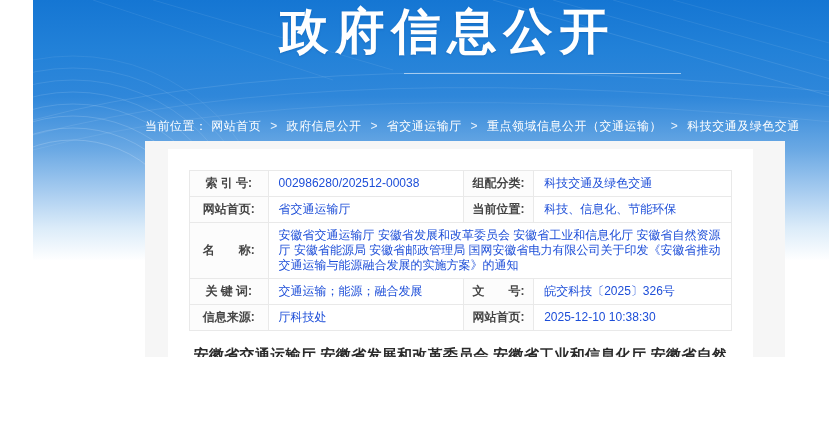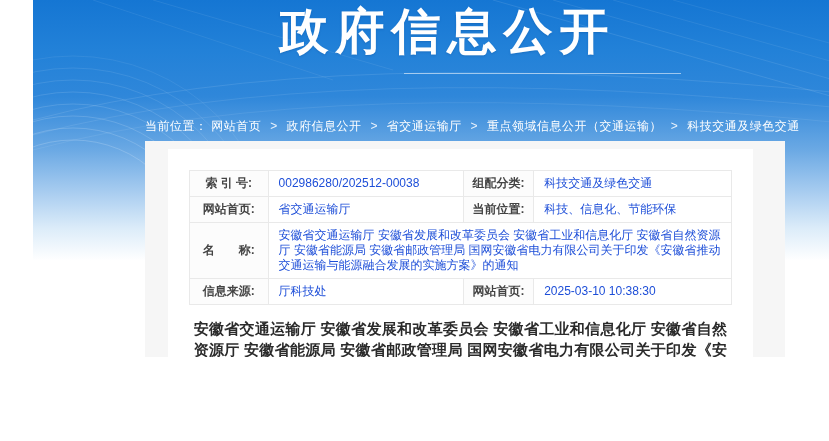--- a/index.html
+++ b/index.html
@@ -125,24 +125,30 @@
             <td class="lbl">网站首页:</td>
             <td>省交通运输厅</td>
             <td class="lbl">当前位置:</td>
             <td>科技、信息化、节能环保</td>
           </tr>
           <tr>
             <td class="lbl">名　　称:</td>
             <td class="name-val" colspan="3">安徽省交通运输厅 安徽省发展和改革委员会 安徽省工业和信息化厅 安徽省自然资源厅 安徽省能源局 安徽省邮政管理局 国网安徽省电力有限公司关于印发《安徽省推动交通运输与能源融合发展的实施方案》的通知</td>
           </tr>
           <tr>
+            <td class="lbl">关 键 词:</td>
+            <td>交通运输；能源；融合发展</td>
+            <td class="lbl">文　　号:</td>
+            <td>皖交科技〔2025〕326号</td>
+          </tr>
+          <tr>
             <td class="lbl">信息来源:</td>
             <td>厅科技处</td>
             <td class="lbl">网站首页:</td>
-            <td>2025-03-10 10:38:30</td>
+            <td>2025-12-10 10:38:30</td>
           </tr>
         </tbody>
       </table>
 
       <div class="article-title">安徽省交通运输厅 安徽省发展和改革委员会 安徽省工业和信息化厅 安徽省自然资源厅 安徽省能源局 安徽省邮政管理局 国网安徽省电力有限公司关于印发《安徽省推动交通运输与能源融合发展的实施方案》的通知</div>
 
     </div>
   </div>
 
 </div>

